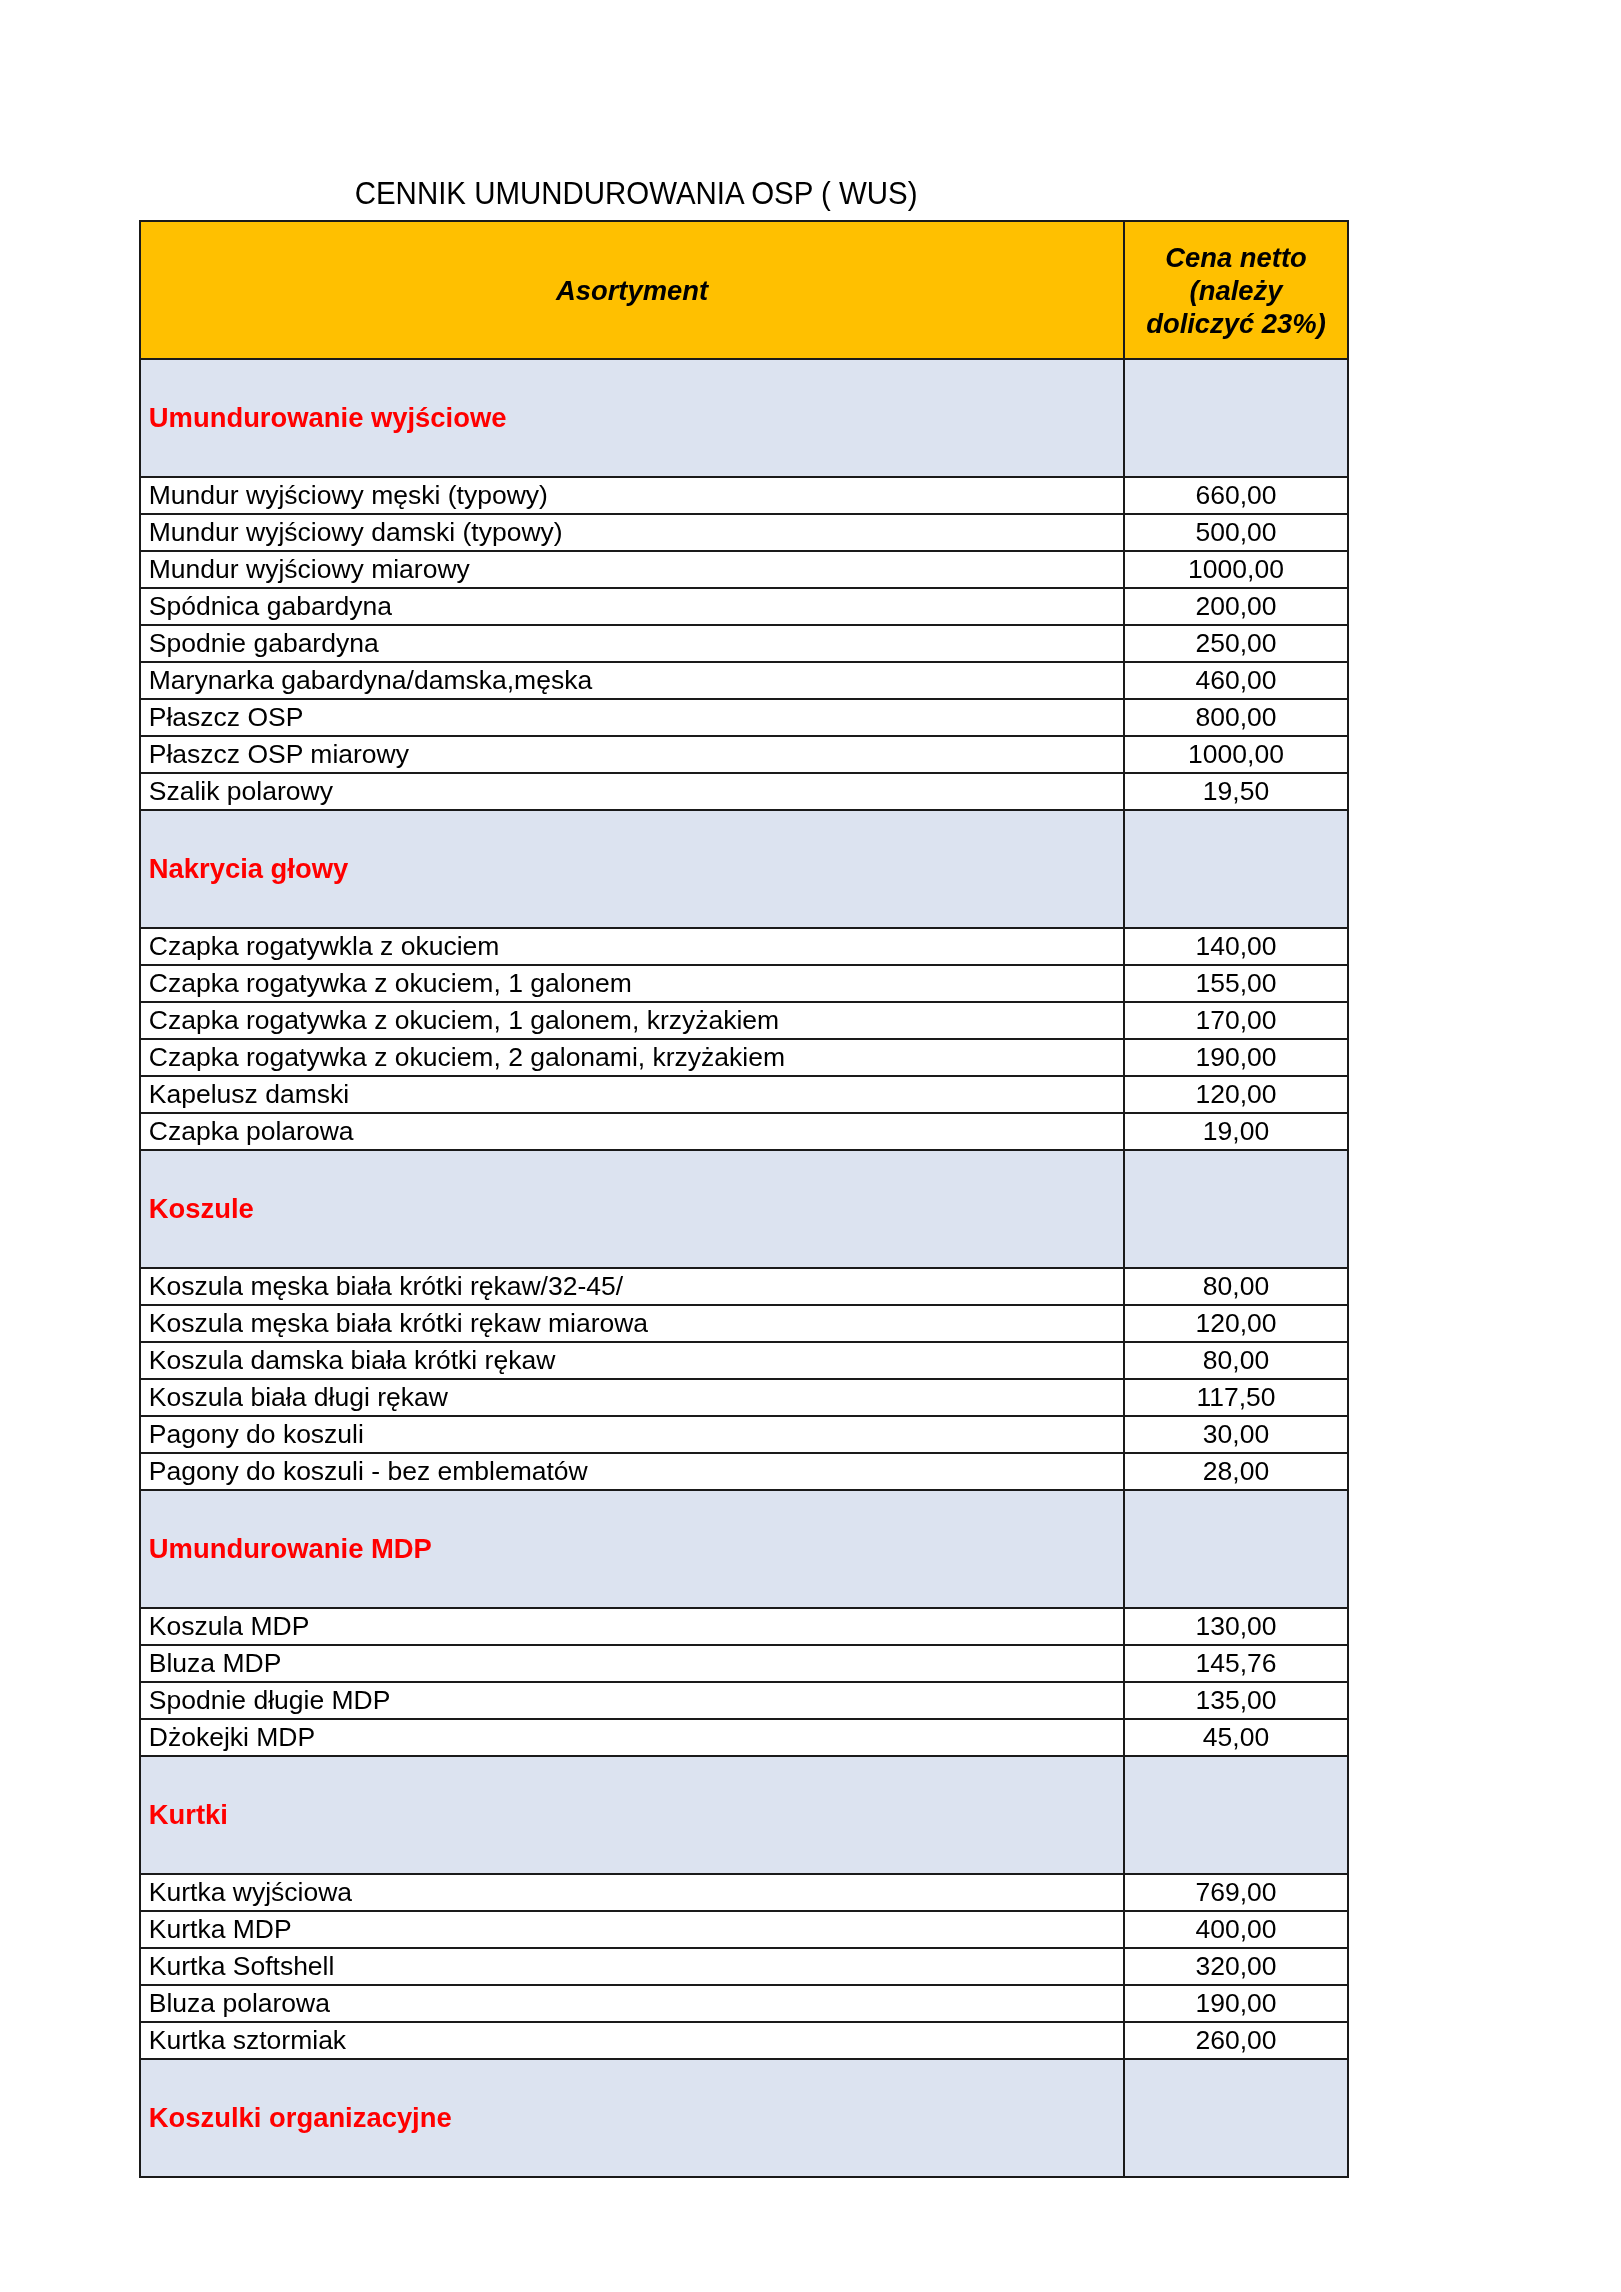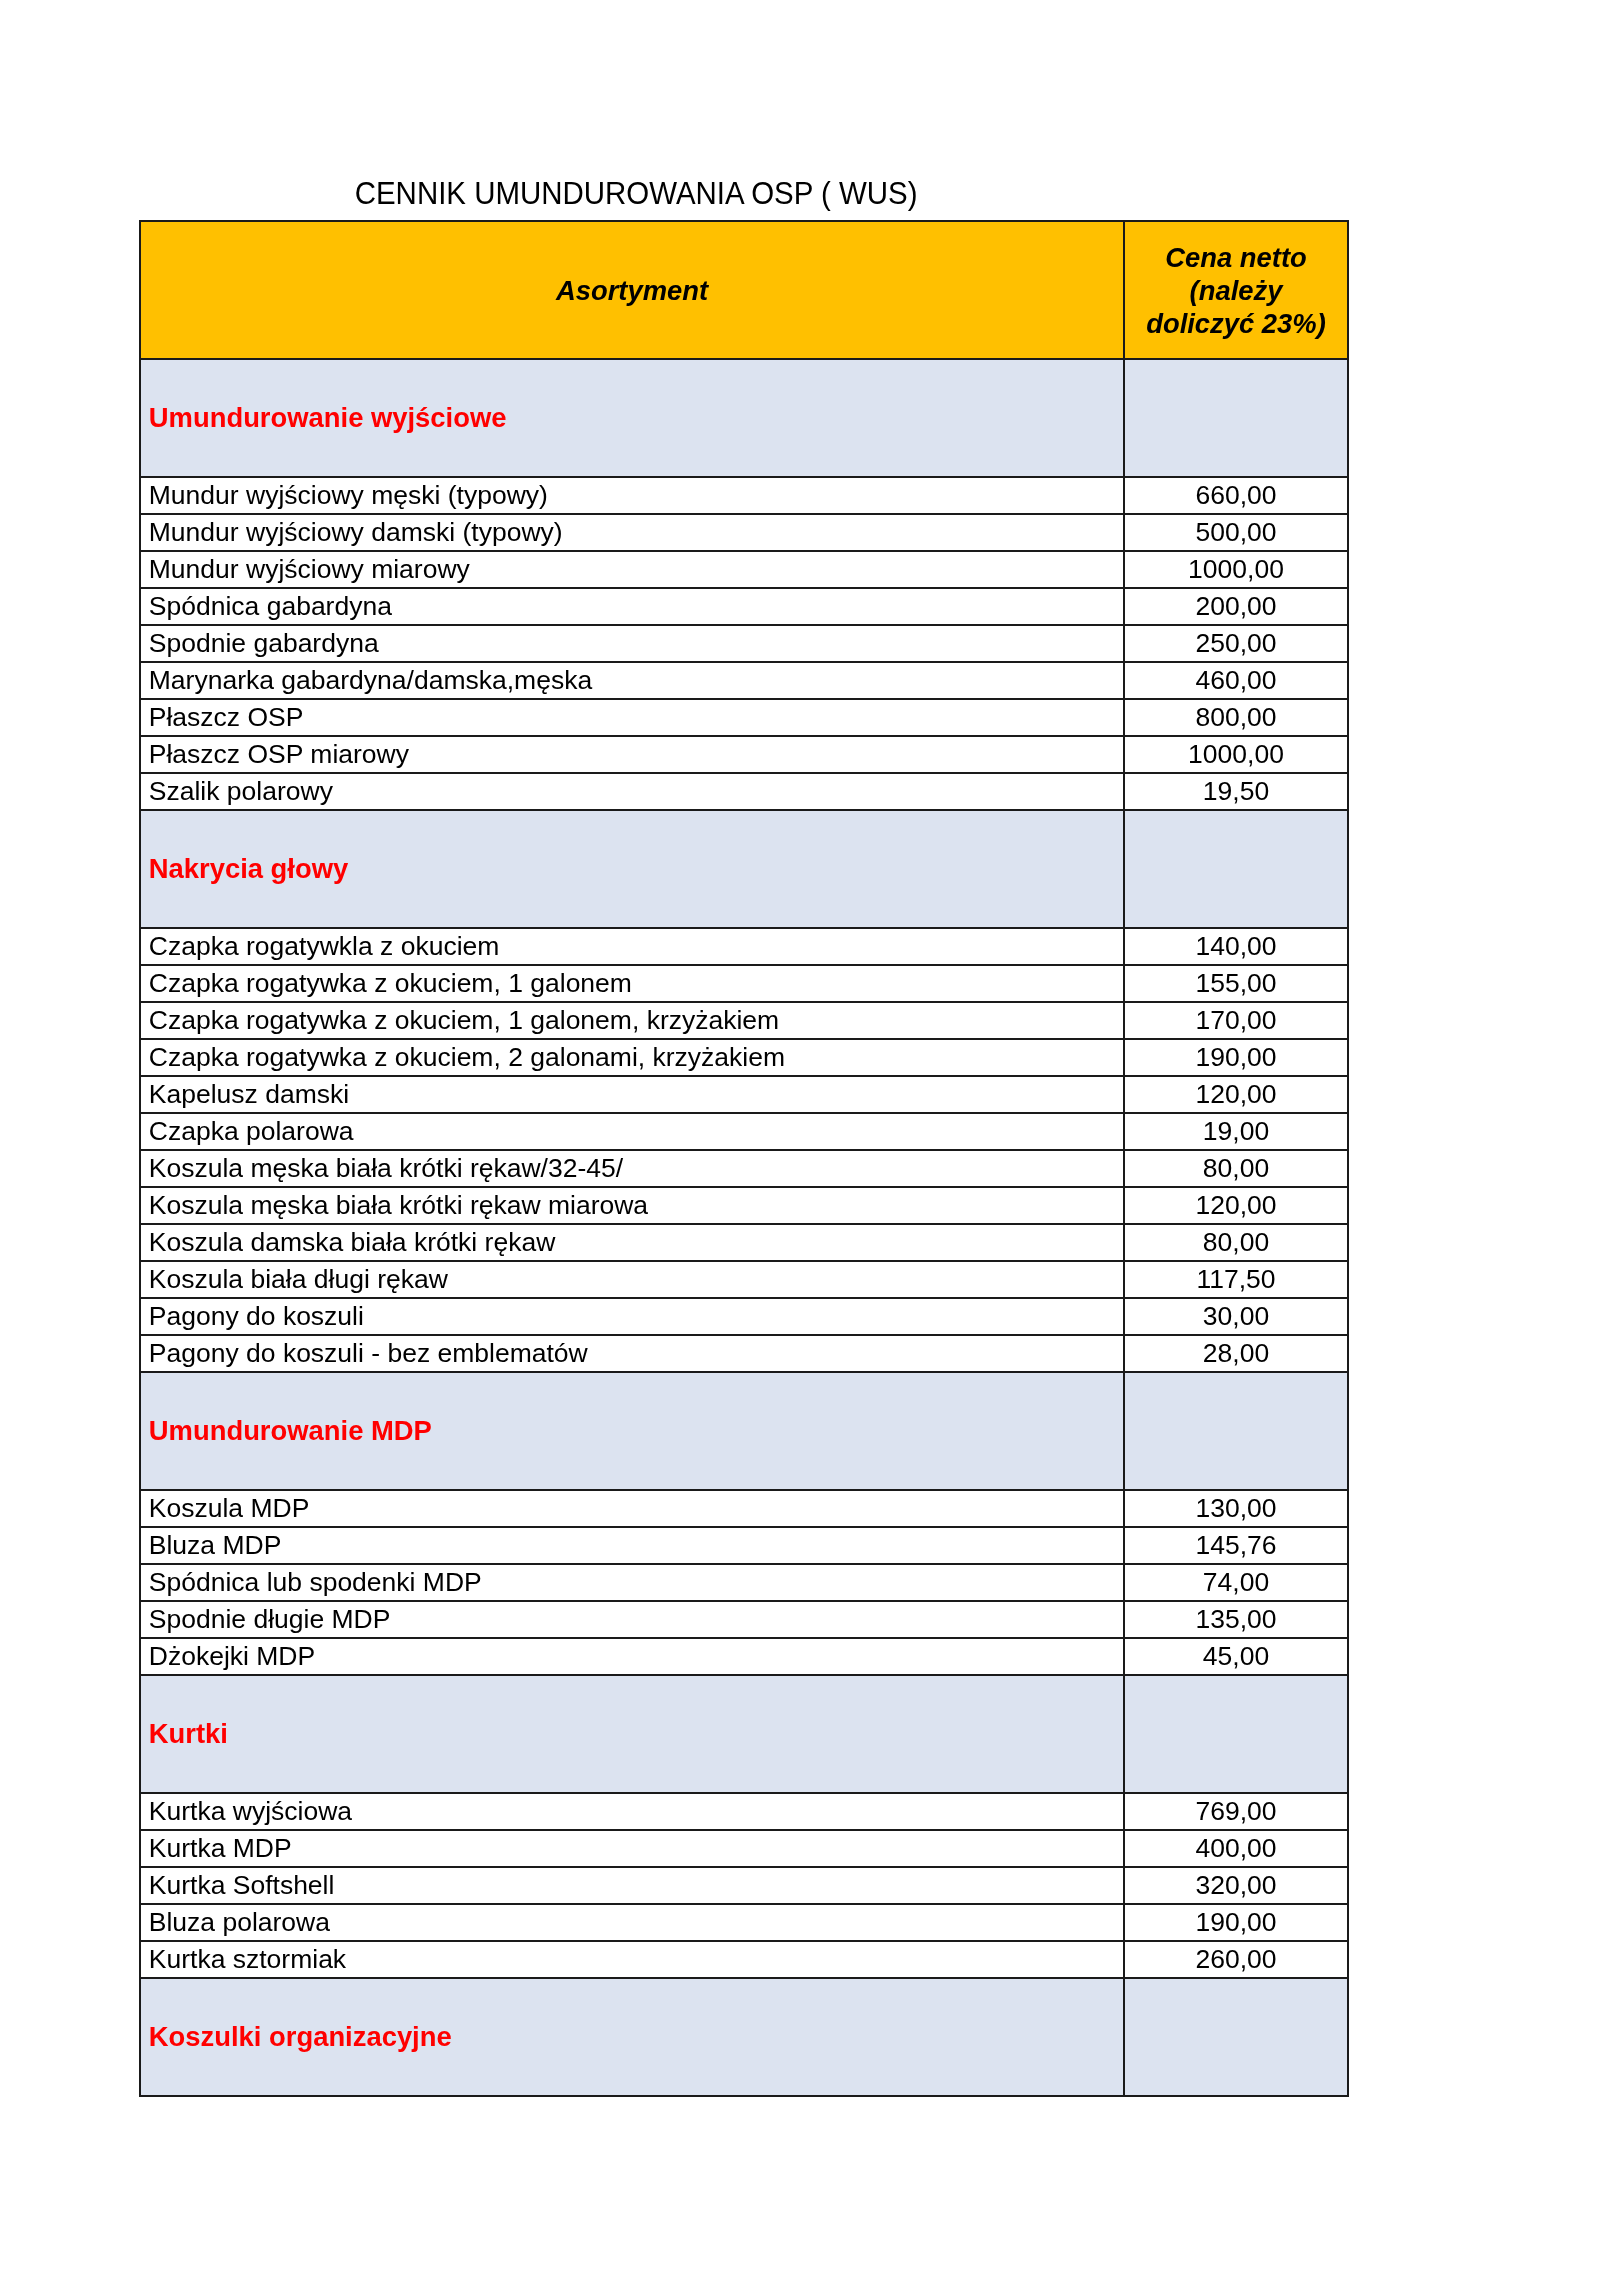--- a/index.html
+++ b/index.html
@@ -106,20 +106,24 @@
         <td class="iprice">190,00</td>
       </tr>
       <tr class="item">
         <td class="iname">Kapelusz damski</td>
         <td class="iprice">120,00</td>
       </tr>
       <tr class="item">
         <td class="iname">Czapka polarowa</td>
         <td class="iprice">19,00</td>
       </tr>
+      <tr class="sec">
+        <td class="sname">Koszule</td>
+        <td></td>
+      </tr>
       <tr class="item">
         <td class="iname">Koszula męska biała krótki rękaw/32-45/</td>
         <td class="iprice">80,00</td>
       </tr>
       <tr class="item">
         <td class="iname">Koszula męska biała krótki rękaw miarowa</td>
         <td class="iprice">120,00</td>
       </tr>
       <tr class="item">
         <td class="iname">Koszula damska biała krótki rękaw</td>
@@ -141,24 +145,20 @@
         <td class="sname">Umundurowanie MDP</td>
         <td></td>
       </tr>
       <tr class="item">
         <td class="iname">Koszula MDP</td>
         <td class="iprice">130,00</td>
       </tr>
       <tr class="item">
         <td class="iname">Bluza MDP</td>
         <td class="iprice">145,76</td>
-      </tr>
-      <tr class="item">
-        <td class="iname">Spódnica lub spodenki MDP</td>
-        <td class="iprice">74,00</td>
       </tr>
       <tr class="item">
         <td class="iname">Spodnie długie MDP</td>
         <td class="iprice">135,00</td>
       </tr>
       <tr class="item">
         <td class="iname">Dżokejki MDP</td>
         <td class="iprice">45,00</td>
       </tr>
       <tr class="sec">

